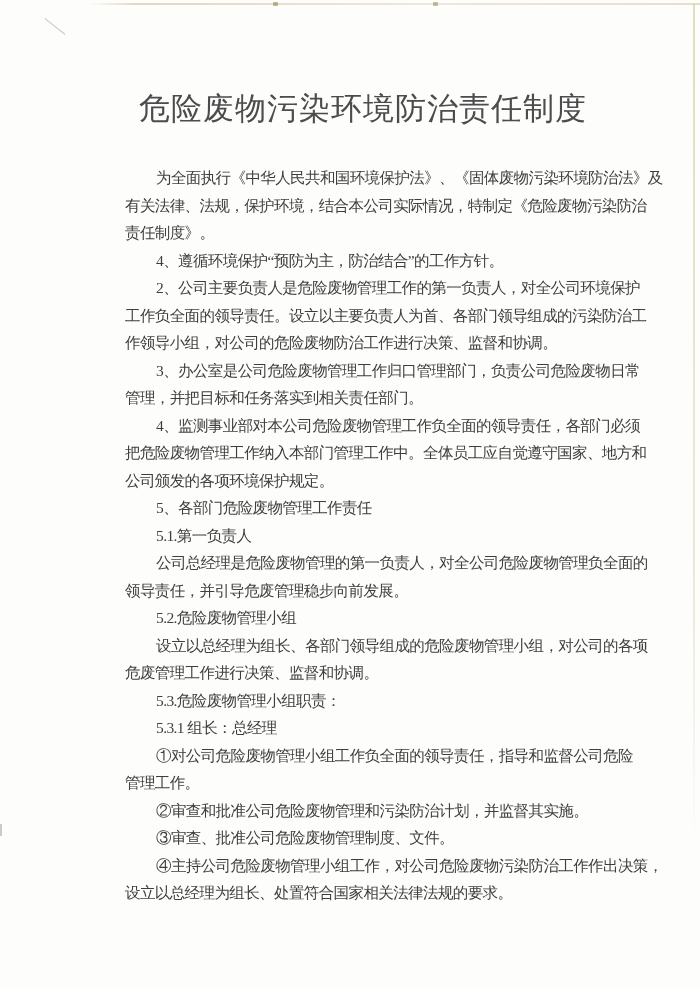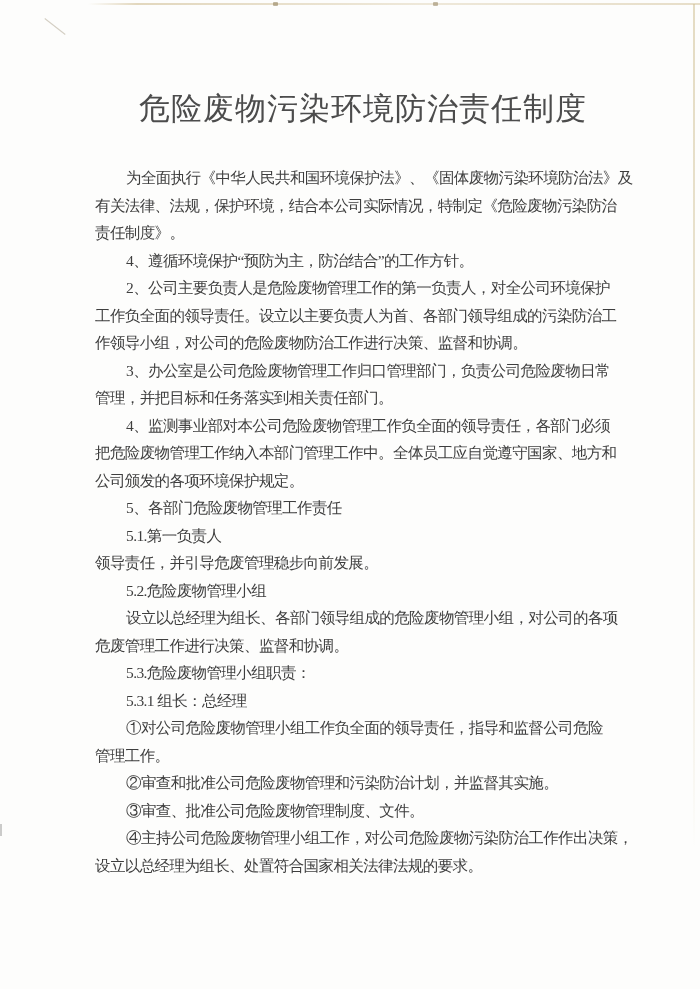--- a/index.html
+++ b/index.html
@@ -89,20 +89,21 @@
     left: 95px;
     width: 540px;
   }
   .doc-line {
     height: 27.5px;
     line-height: 27.5px;
     font-size: 15.5px;
     letter-spacing: -0.6px;
     color: #3e3e3e;
     white-space: nowrap;
+    margin-left: 30px;
   }
   .doc-line.indent {
     padding-left: 31px;
   }
 </style>
 </head>
 <body>
 
 <div class="page">
 
@@ -123,20 +124,21 @@
       <div class="doc-line indent">2、公司主要负责人是危险废物管理工作的第一负责人，对全公司环境保护</div>
       <div class="doc-line">工作负全面的领导责任。设立以主要负责人为首、各部门领导组成的污染防治工</div>
       <div class="doc-line">作领导小组，对公司的危险废物防治工作进行决策、监督和协调。</div>
       <div class="doc-line indent">3、办公室是公司危险废物管理工作归口管理部门，负责公司危险废物日常</div>
       <div class="doc-line">管理，并把目标和任务落实到相关责任部门。</div>
       <div class="doc-line indent">4、监测事业部对本公司危险废物管理工作负全面的领导责任，各部门必须</div>
       <div class="doc-line">把危险废物管理工作纳入本部门管理工作中。全体员工应自觉遵守国家、地方和</div>
       <div class="doc-line">公司颁发的各项环境保护规定。</div>
       <div class="doc-line indent">5、各部门危险废物管理工作责任</div>
       <div class="doc-line indent">5.1.第一负责人</div>
+      <div class="doc-line indent">公司总经理是危险废物管理的第一负责人，对全公司危险废物管理负全面的</div>
       <div class="doc-line">领导责任，并引导危废管理稳步向前发展。</div>
       <div class="doc-line indent">5.2.危险废物管理小组</div>
       <div class="doc-line indent">设立以总经理为组长、各部门领导组成的危险废物管理小组，对公司的各项</div>
       <div class="doc-line">危废管理工作进行决策、监督和协调。</div>
       <div class="doc-line indent">5.3.危险废物管理小组职责：</div>
       <div class="doc-line indent">5.3.1 组长：总经理</div>
       <div class="doc-line indent">①对公司危险废物管理小组工作负全面的领导责任，指导和监督公司危险</div>
       <div class="doc-line">管理工作。</div>
       <div class="doc-line indent">②审查和批准公司危险废物管理和污染防治计划，并监督其实施。</div>
       <div class="doc-line indent">③审查、批准公司危险废物管理制度、文件。</div>

